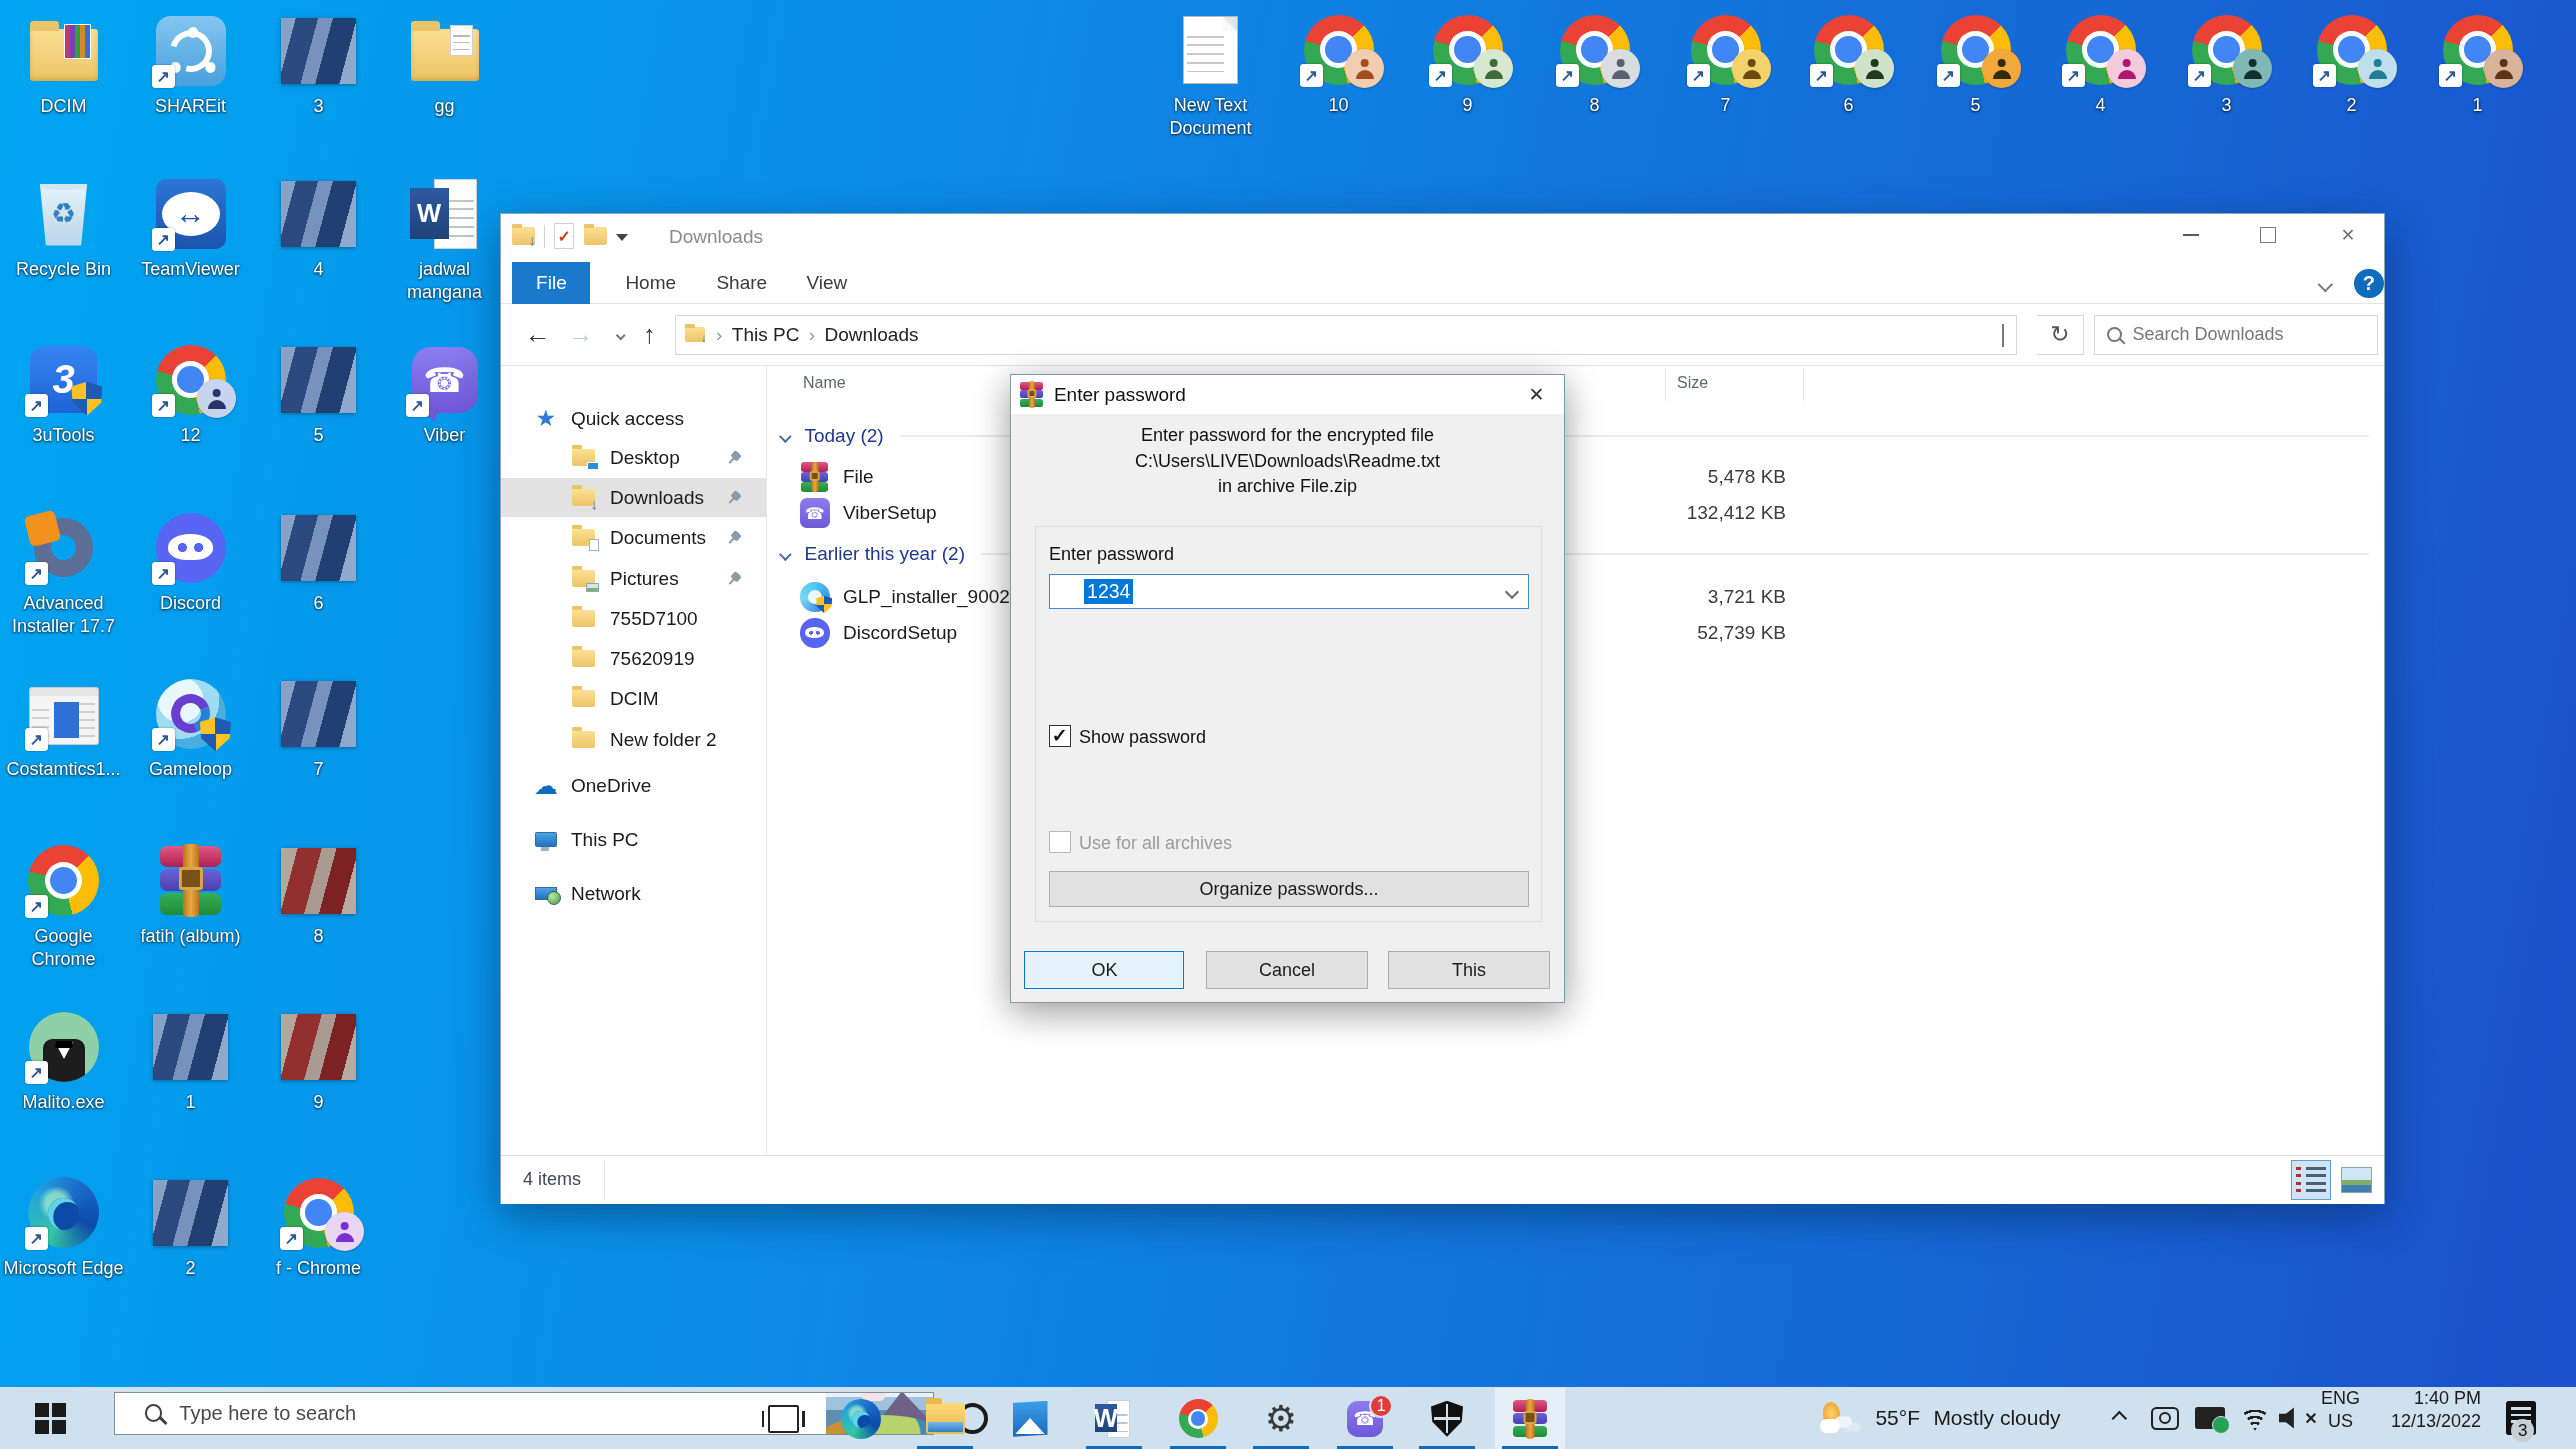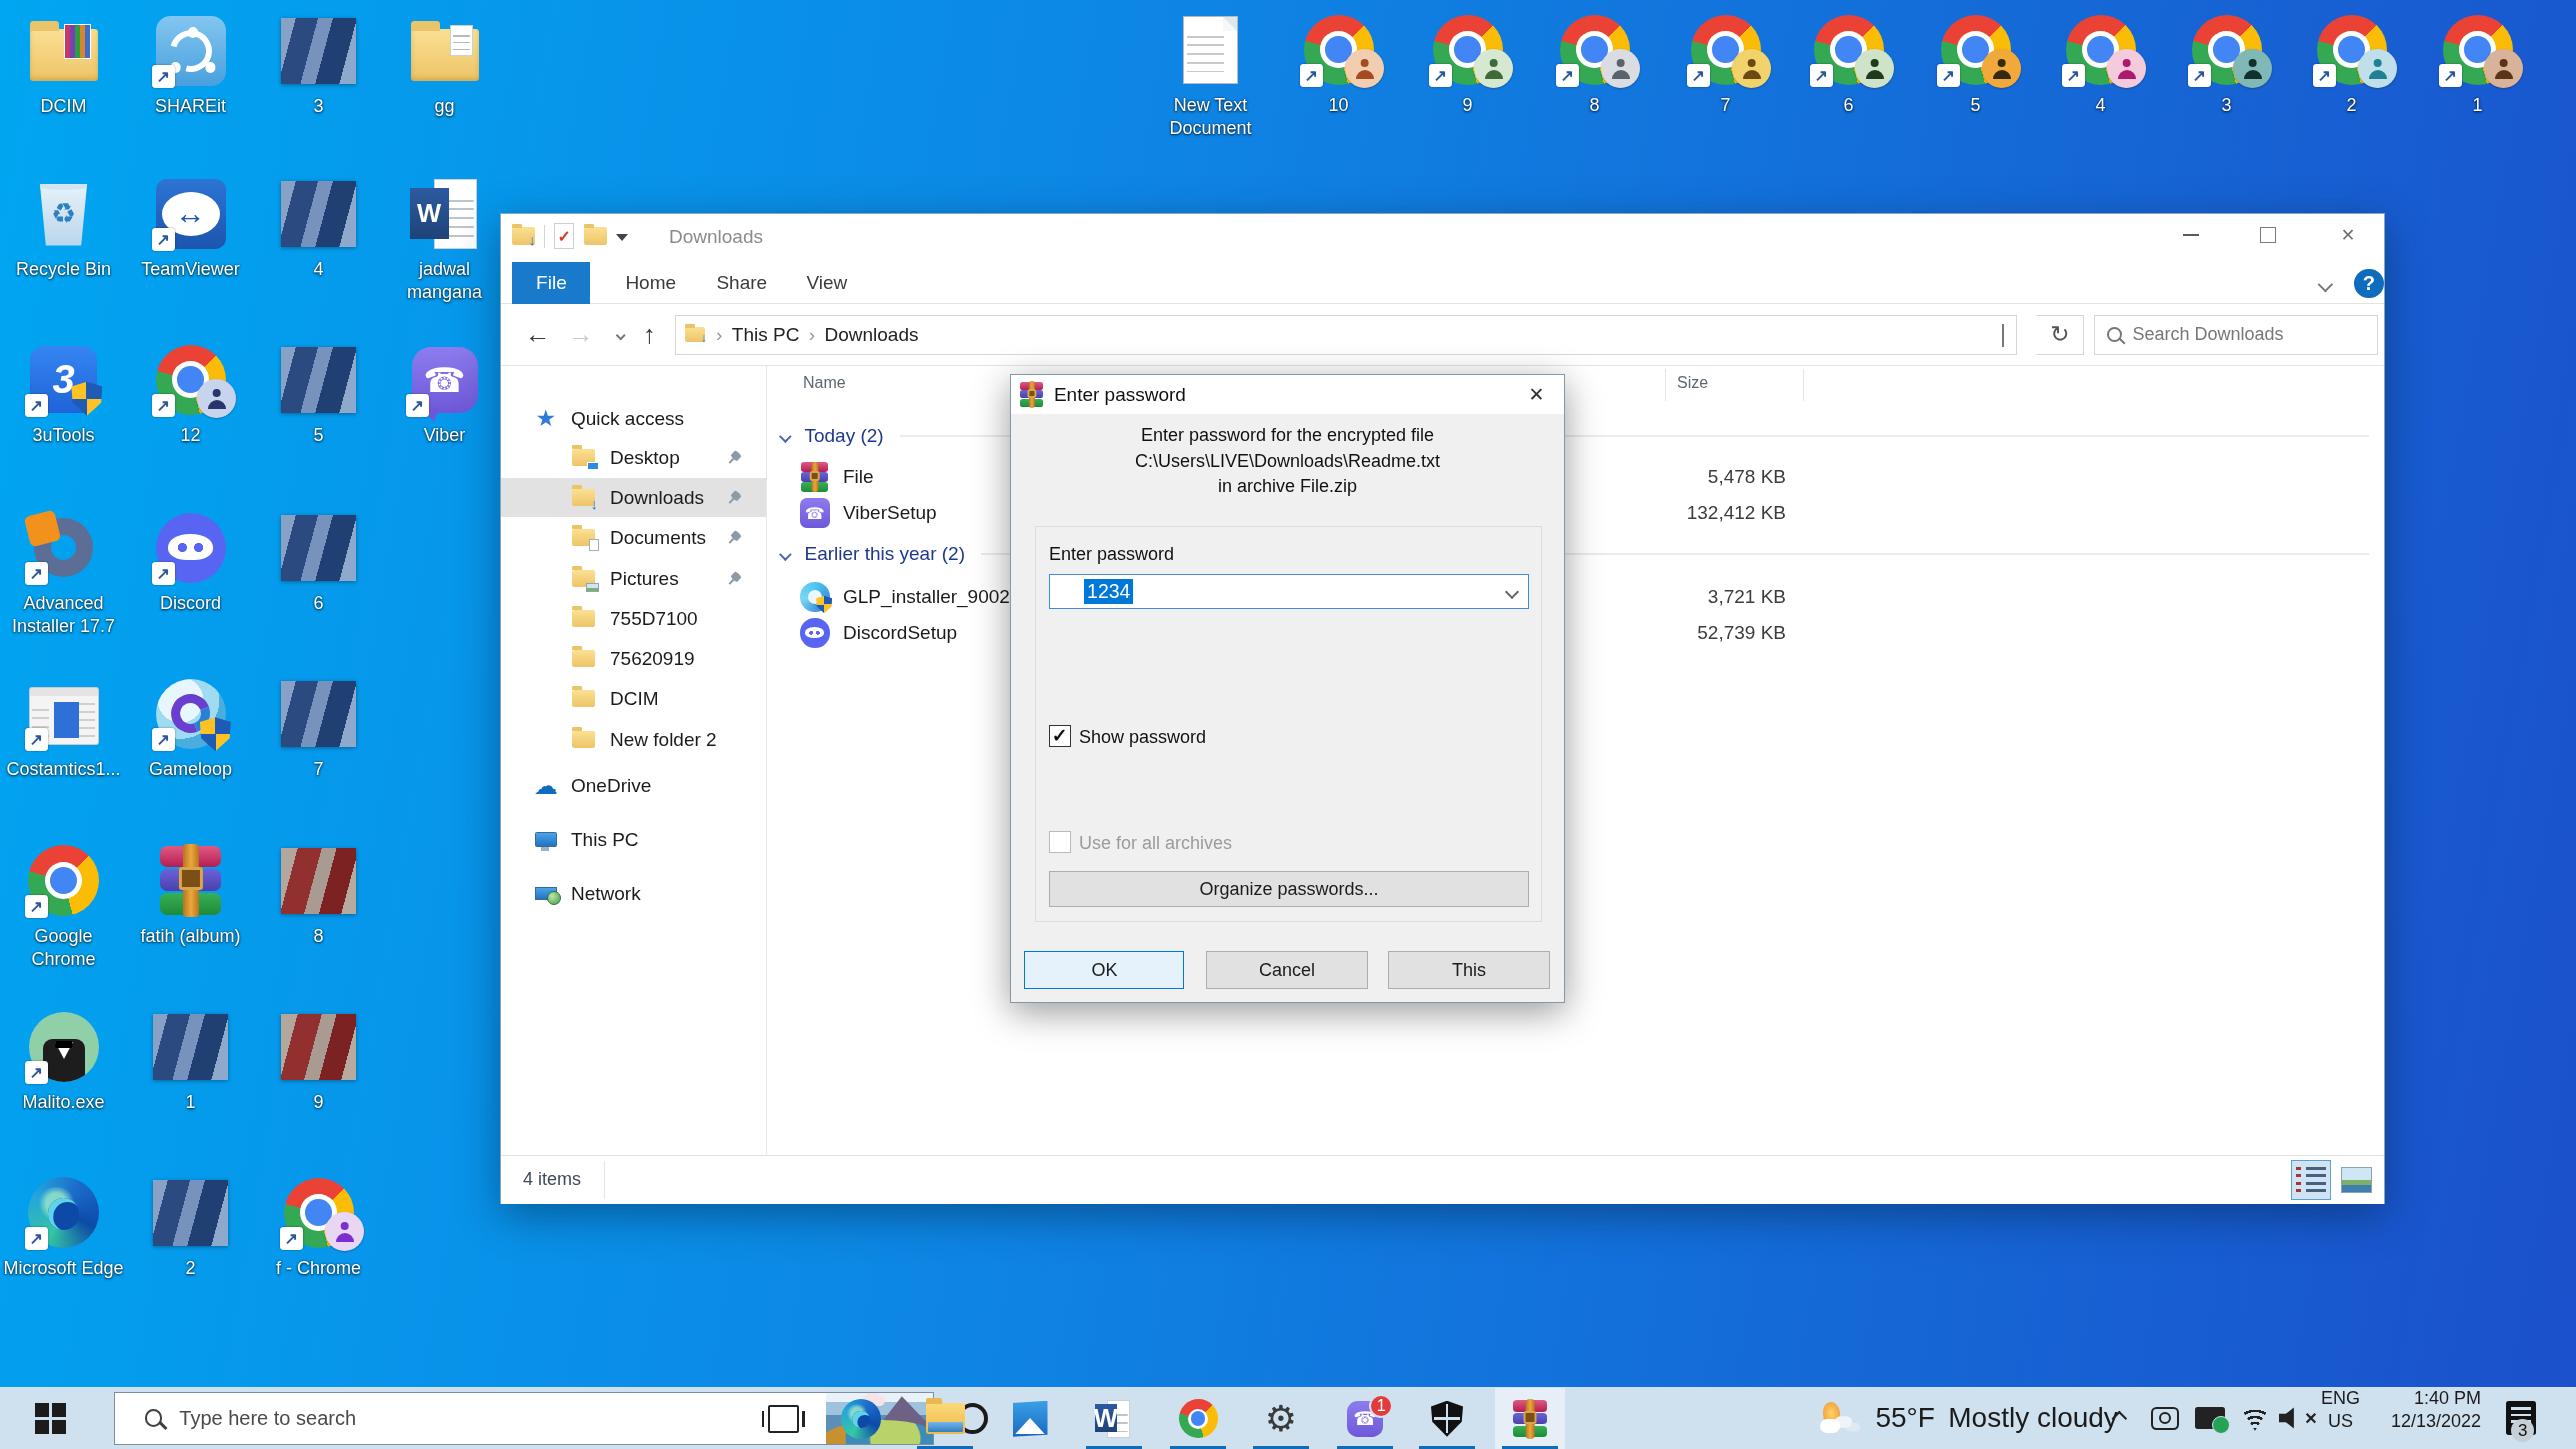--- a/index.html
+++ b/index.html
@@ -209,21 +209,21 @@
   .cbx.dis { border-color:#b9b9b9; }
   .cbx-label { position:absolute; font-size:18px; color:#111; }
   .cbx-label.dis { color:#9b9b9b; }
   .dlg-btn { position:absolute; background:#e1e1e1; border:0.7px solid #adadad; display:flex; align-items:center; justify-content:center; font-size:18px; color:#1b1b1b; }
   .dlg-btn.primary { background:#e5f1fb; border:1.3px solid #0078d7; }
 
   
   .taskbar { position:absolute; left:0; top:1387px; width:2576px; height:62px; background:#cfe0ef; z-index:20; }
   .winlogo { position:absolute; left:35px; top:16px; width:32px; height:31px; display:grid; grid-template-columns:14px 14px; grid-template-rows:14px 14px; gap:2.7px; }
   .winlogo i { background:#1b1b1b; }
-  .tsearch { position:absolute; left:114px; top:4.7px; width:820px; height:53px; background:#fff; border:0.7px solid #7d8e9e; display:flex; align-items:center; overflow:hidden; }
+  .tsearch { position:absolute; left:114px; top:4.7px; width:820px; height:43px; background:#fff; border:0.7px solid #7d8e9e; display:flex; align-items:center; overflow:hidden; }
   .tsearch .ph { font-size:20px; color:#4a4a4a; margin-left:17.4px; }
   .tsearch .mag2 { width:17.4px; height:17.4px; border:2.7px solid #3f3f3f; border-radius:50%; position:relative; margin-left:29.5px; flex:0 0 auto; }
   .tsearch .mag2::after { content:""; position:absolute; width:10px; height:2.7px; background:#3f3f3f; transform:rotate(45deg); right:-8px; bottom:-2px; }
   .bingart { margin-left:auto; width:107px; height:52px; position:relative; overflow:hidden;
     background:linear-gradient(180deg,#e8f2f8 0 20%,#9fc3dd 20% 45%,#5b8fb5 45%); flex:0 0 auto; }
   .bingart::before { content:""; position:absolute; right:-13.4px; top:4px; width:81px; height:47px; background:#6d6286; clip-path:polygon(0 100%,45% 0,100% 100%); }
   .bingart::after { content:""; position:absolute; left:-6.7px; bottom:-23px; width:127px; height:47px; border-radius:50%;
     background:radial-gradient(circle at 60% 40%,#b8d36a 0 30%,#3e8ab8 32% 60%,#c8912f 62%); }
   .cloudlet { position:absolute; left:36px; top:2.7px; width:23px; height:10.7px; background:#f6e3e8; border-radius:6.7px; }
   .cloudlet::before { content:""; position:absolute; left:5.4px; top:-4.7px; width:10.7px; height:9.4px; background:#f6e3e8; border-radius:50%; }
@@ -245,21 +245,21 @@
   .nbadge { position:absolute; top:5.4px; right:6.7px; min-width:24px; height:24px; border-radius:12px; background:#e23b3b; color:#fff; font-size:16px;
     display:flex; align-items:center; justify-content:center; border:2px solid #cfe0ef; z-index:3; }
   .shieldtb { width:32px; height:36px; clip-path:polygon(50% 0,100% 16%,96% 58%,50% 100%,4% 58%,0 16%); background:#111; position:relative; }
   .shieldtb::before { content:""; position:absolute; left:46%; top:10%; width:8%; height:80%; background:#cfe0ef; }
   .shieldtb::after { content:""; position:absolute; top:46%; left:10%; width:80%; height:8%; background:#cfe0ef; }
   .tray { position:absolute; top:0; height:62px; display:flex; align-items:center; }
   .wx { position:relative; width:43px; height:35px; }
   .wx::before { content:""; position:absolute; left:4px; top:1.3px; width:17.4px; height:23px; background:radial-gradient(#ffd36b,#f0932b); border-radius:50% 50% 50% 10%; transform:rotate(-8deg); }
   .wx::after { content:""; position:absolute; left:1.3px; bottom:2.7px; width:20px; height:13.4px; background:#fff; border-radius:8px;
     box-shadow:13.4px -4px 0 -1.3px #eef4f9, 23px 1.3px 0 -2.7px #dfe9f2; }
-  .traytxt { font-size:28px; color:#1b1b1b; }
+  .traytxt { font-size:21px; color:#1b1b1b; }
   .chevup { width:10.7px; height:10.7px; border-left:2.7px solid #222; border-top:2.7px solid #222; transform:rotate(45deg); }
   .cam { width:28px; height:23px; border:2.7px solid #222; border-radius:5.4px; position:relative; }
   .cam::before { content:""; position:absolute; inset:3.4px 6px; border:2px solid #222; border-radius:50%; }
   .disploc { width:29.5px; height:21.5px; background:#222; border-radius:2.7px; position:relative; }
   .disploc::after { content:""; position:absolute; right:-5.4px; bottom:-5.4px; width:16px; height:16px; border-radius:50%; background:#23a455; border:1.3px solid #cfe0ef; }
   .wifi { width:32px; height:25.5px; clip-path:polygon(50% 100%,0 0,100% 0);
     background:radial-gradient(circle at 50% 100%,#222 0 3.4px,transparent 3.4px 6.7px,#222 6.7px 9.4px,transparent 9.4px 12.7px,#222 12.7px 15.4px,transparent 15.4px 19px,#222 19px 21.5px,transparent 21.5px); }
   .spk { width:24px; height:23px; background:#222; clip-path:polygon(0 32%,28% 32%,62% 4%,62% 96%,28% 68%,0 68%); }
   .spkx { font-size:16px; color:#222; font-weight:bold; margin-left:1.3px; }
   .langbox { display:flex; flex-direction:column; align-items:center; line-height:23px; font-size:18px; color:#1b1b1b; }

